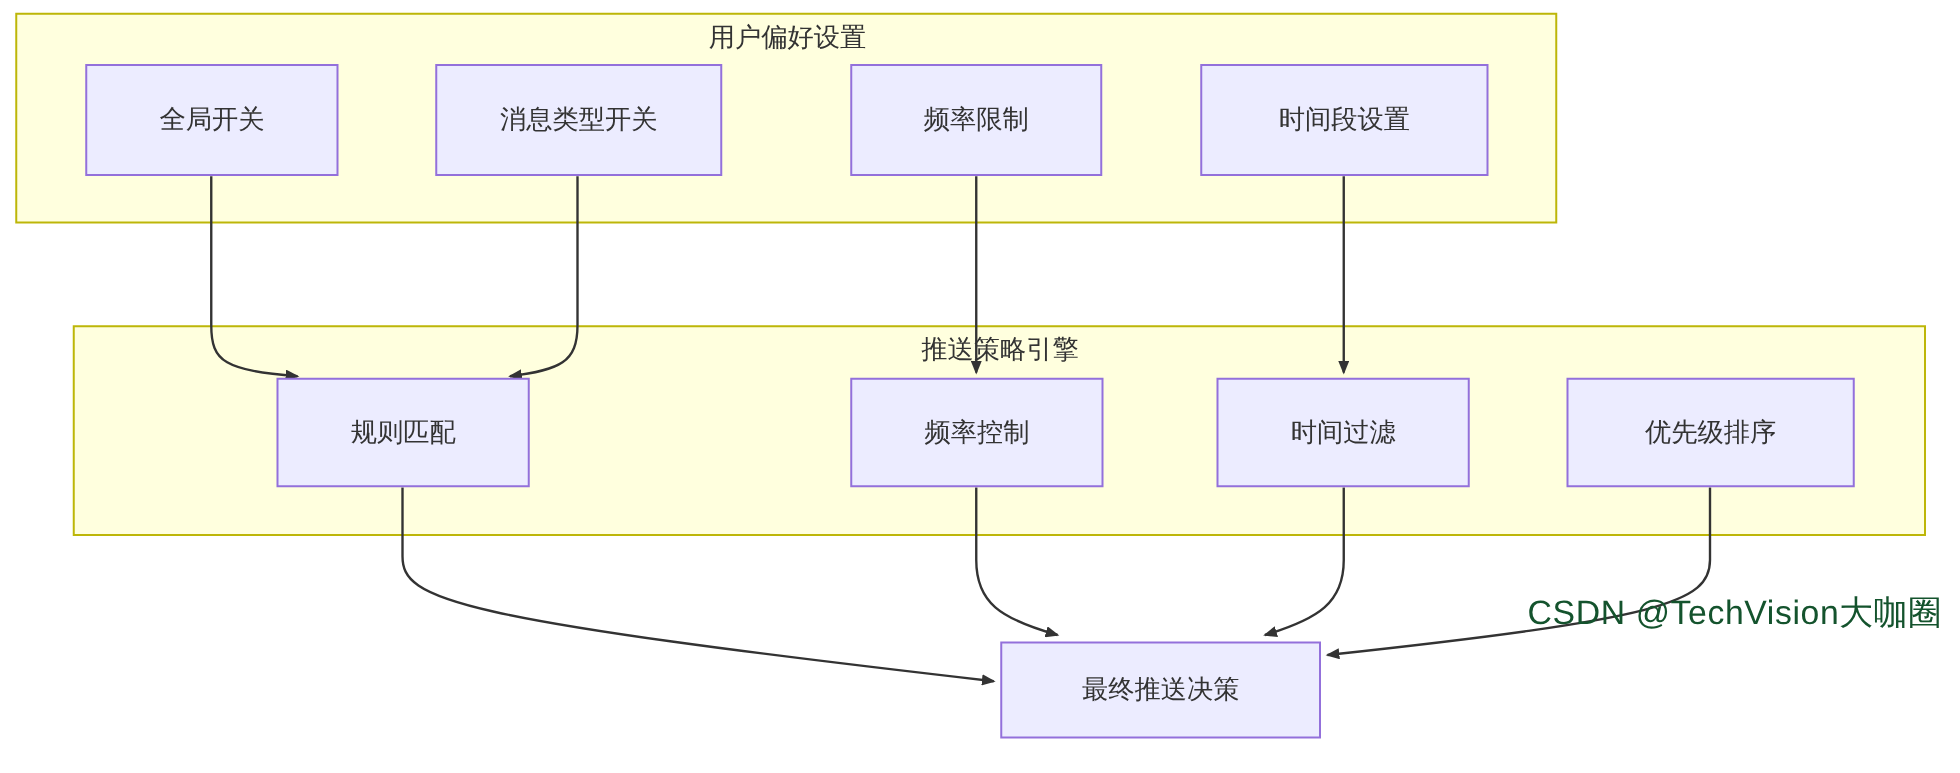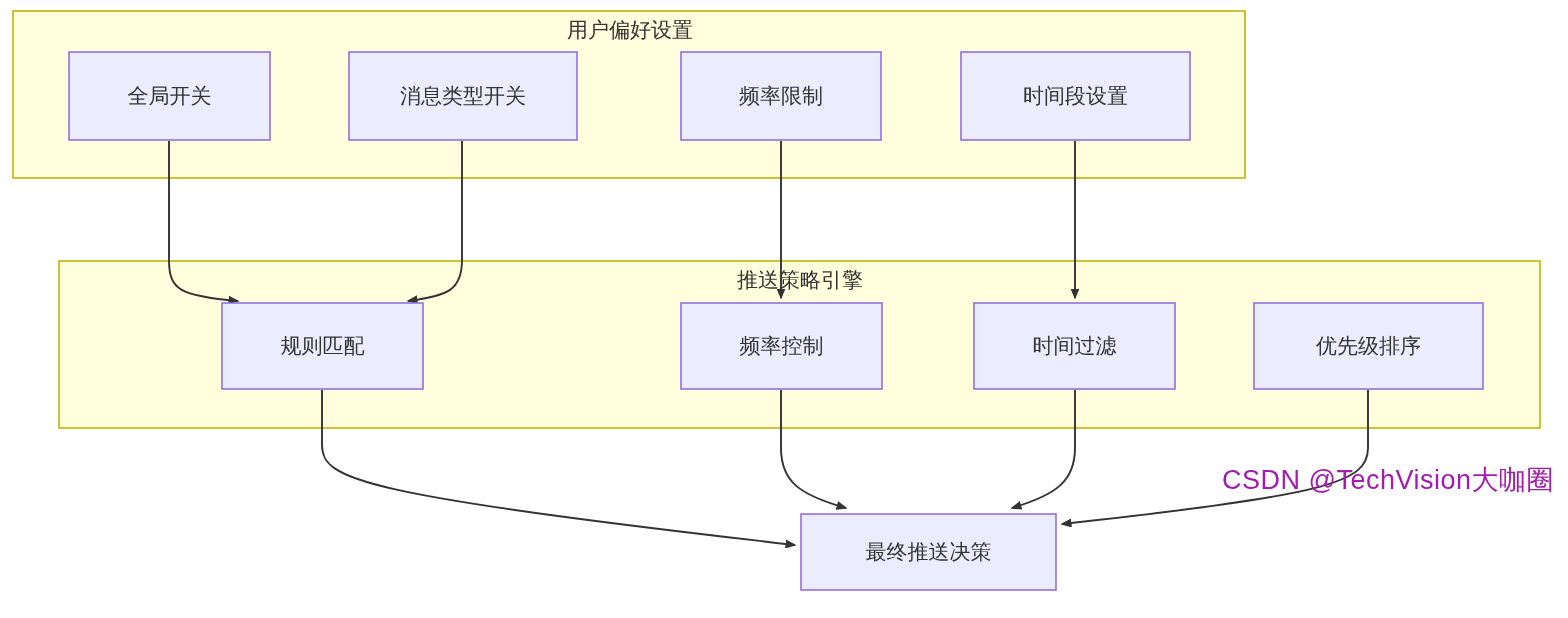--- a/index.html
+++ b/index.html
@@ -52,24 +52,24 @@
     dominant-baseline: middle;
   }
   .edge-path {
     fill: none;
     stroke: #333333;
     stroke-width: 1.9px;
   }
   .watermark-text {
     position: absolute;
     right: 14px;
-    bottom: 16px;
+    bottom: 6px;
     font-family: "Liberation Sans", "DejaVu Sans", sans-serif;
     font-size: 27px;
-    color: #a21caf;
+    color: #14532d;
     letter-spacing: 0.5px;
     white-space: nowrap;
     user-select: none;
   }
 </style>
 </head>
 <body>
 
 <div id="diagram-root">
 

